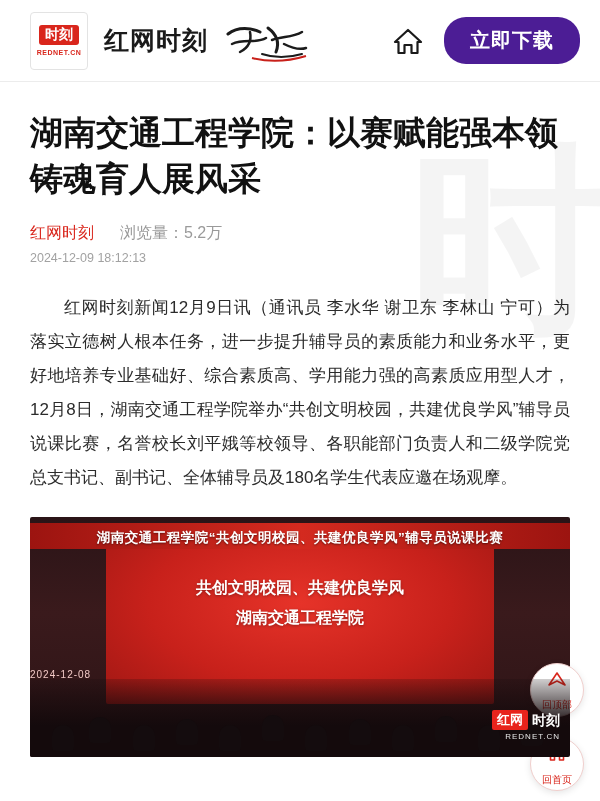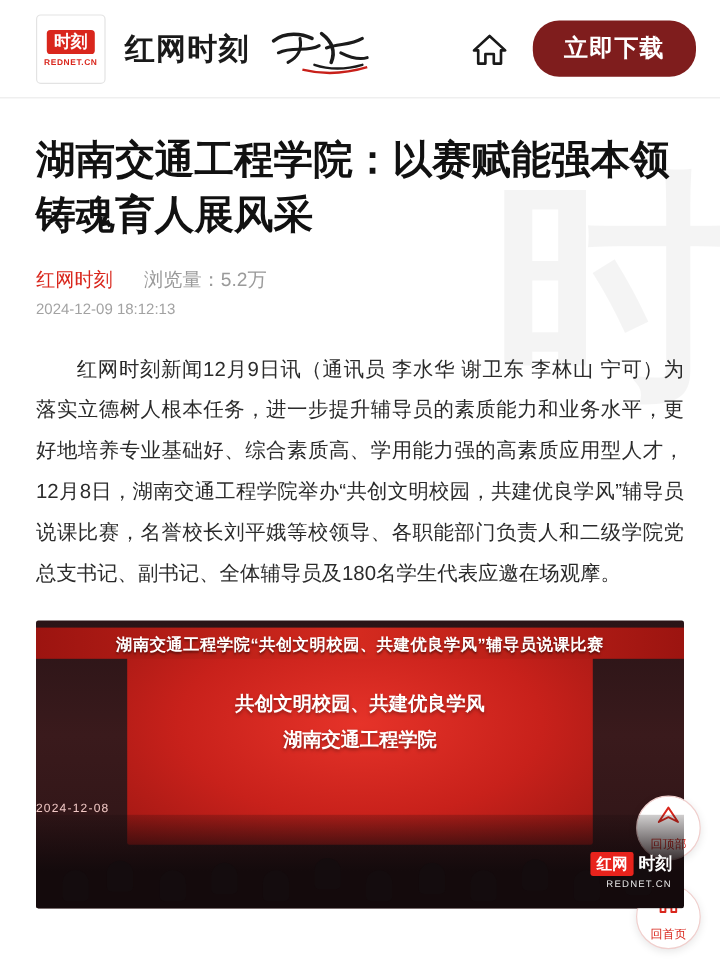--- a/index.html
+++ b/index.html
@@ -67,21 +67,21 @@
     position: relative;
   }
   .home-icon {
     margin-left: auto;
     margin-right: 16px;
     width: 40px; height: 40px;
     display: flex; align-items: center; justify-content: center;
     cursor: pointer;
   }
   .download-btn {
-    background: #7f1d1d;
+    background: #4c1d95;
     color: #ffffff;
     font-size: 20px;
     font-weight: bold;
     border: none;
     border-radius: 22px;
     padding: 10px 26px;
     letter-spacing: 1px;
     cursor: pointer;
     font-family: Liberation Serif, serif;
     white-space: nowrap;
@@ -231,21 +231,21 @@
     background: #140c0e;
     border-radius: 11px 11px 4px 4px;
   }
   .photo-wm {
     position: absolute;
     right: 10px; bottom: 16px;
     z-index: 6;
     display: flex; flex-direction: column; align-items: flex-end;
   }
   .photo-wm-top {
-    display: flex; align-items: center; gap: 4px;
+    display: flex; align-items: flex-end; gap: 4px;
   }
   .pw-red {
     background: #e8231c; color: #fff; font-size: 13px; font-weight: bold;
     padding: 1px 5px; border-radius: 2px;
   }
   .pw-white {
     color: #ffffff; font-size: 14px; font-weight: bold;
   }
   .pw-sub { color: #e6e6e6; font-size: 8px; letter-spacing: 1px; margin-top: 2px; }
 

